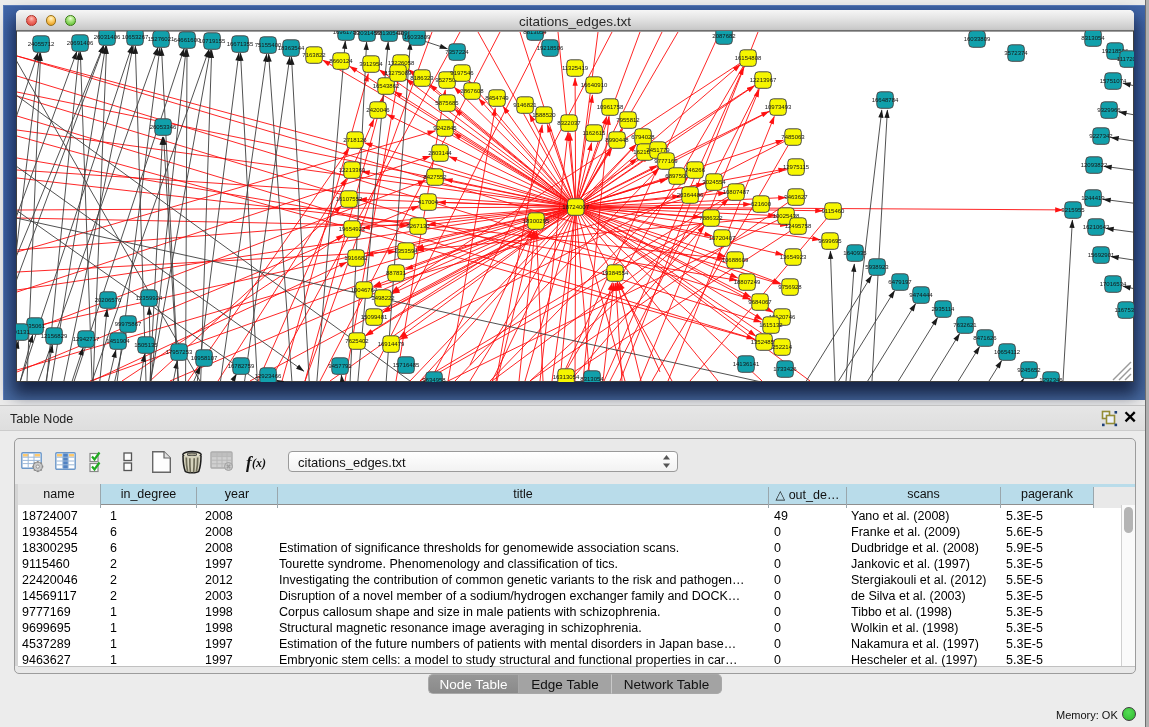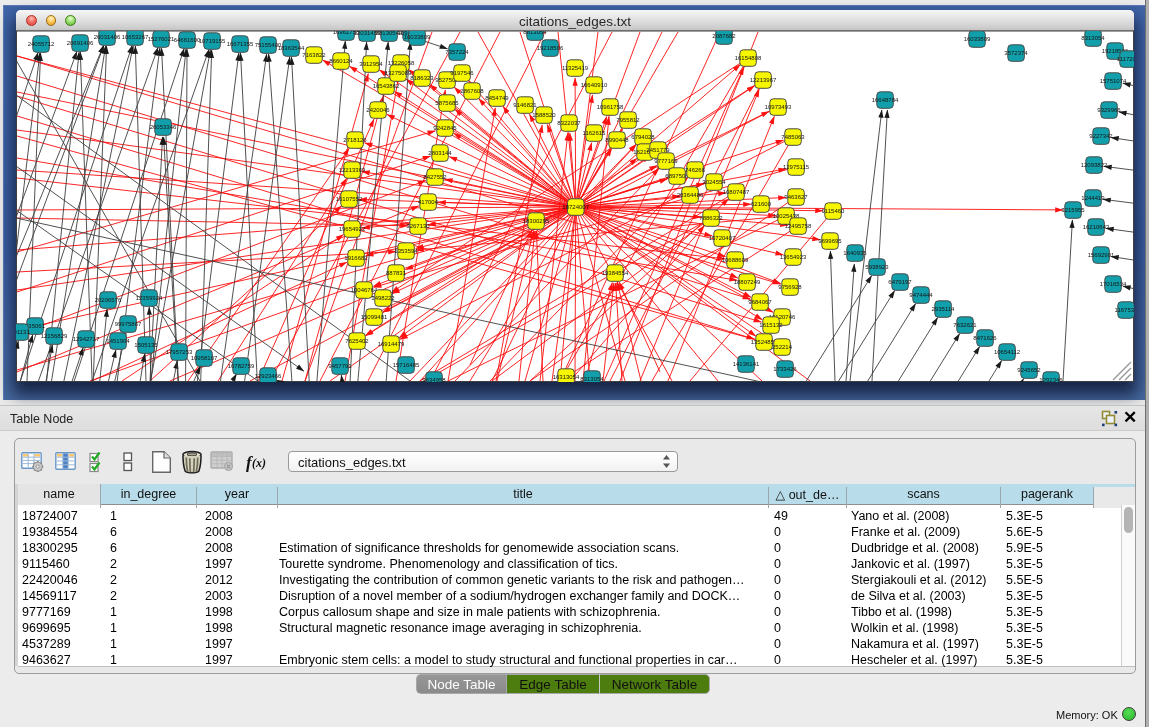--- a/index.html
+++ b/index.html
@@ -42,24 +42,24 @@
 #thead { position:absolute; left:18px; top:484px; width:1117px; height:21px;
   background:#b9dcea; border-bottom:1px solid #8e8e8e; font-size:12.5px; color:#111; }
 #thead .h { position:absolute; top:2.5px; text-align:center; border-right:1px solid #9aa7ad; height:21px; }
 #gutter { position:absolute; left:15px; top:484px; width:3px; height:182px; background:#d4d4d4; }
 .tr { position:absolute; left:18px; width:1103px; height:16.1px; font-size:12.5px; color:#000; }
 .tr span { position:absolute; top:0.5px; white-space:nowrap; }
 #vscroll { position:absolute; left:1121px; top:505px; width:14px; height:161px;
   background:#fafafa; border-left:1px solid #d0d0d0; }
 #vthumb { position:absolute; left:2px; top:2px; width:9px; height:26px;
   background:#b4b4b4; border-radius:5px; }
-#tabs { position:absolute; left:416px; top:674px; width:246px; height:20px;
+#tabs { position:absolute; left:428px; top:674px; width:246px; height:20px;
   font-size:13.5px; }
 .tab { position:absolute; top:0; height:20px; line-height:19px; text-align:center;
-  background:#4d7c0f; border:1px solid #a8a8a8; color:#111; }
+  background:#a3a3a3; border:1px solid #a8a8a8; color:#111; }
 #tab1 { left:0; width:90px; background:linear-gradient(180deg,#979797,#8a8a8a); color:#fff; border-radius:5px 0 0 5px; border-right:none; }
 #tab2 { left:90px; width:94px; border-right:1px solid #c9c9c9; }
 #tab3 { left:184px; width:110px; border-left:none; border-radius:0 5px 5px 0; }
 #mem { position:absolute; left:1056px; top:709px; font-size:11px; color:#111; }
 #memdot { position:absolute; left:1121.5px; top:707px; width:14px; height:14px;
   border-radius:50%; background:radial-gradient(circle at 45% 35%,#55dd55,#2db82d); border:1px solid #3c3c3c; }
 #rightstrip { position:absolute; left:1145px; top:0; width:4px; height:727px;
   background:#b0b0b0; border-left:1px solid #6e6e6e; }
 .nl { font-family:"Liberation Sans", sans-serif; font-size:6px; fill:#161616; text-anchor:middle; }
 </style></head>
@@ -778,20 +778,21 @@
     <span style="left:187px">1998</span>
     <span style="left:261px">Structural magnetic resonance image averaging in schizophrenia.</span>
     <span style="left:756px">0</span>
     <span style="left:833px">Wolkin et al. (1998)</span>
     <span style="left:988px">5.3E-5</span>
   </div>
 <div class="tr" style="top:636.8px">
     <span style="left:4px">4537289</span>
     <span style="left:92px">1</span>
     <span style="left:187px">1997</span>
+    <span style="left:261px">Estimation of the future numbers of patients with mental disorders in Japan base…</span>
     <span style="left:756px">0</span>
     <span style="left:833px">Nakamura et al. (1997)</span>
     <span style="left:988px">5.3E-5</span>
   </div>
 <div class="tr" style="top:652.9px">
     <span style="left:4px">9463627</span>
     <span style="left:92px">1</span>
     <span style="left:187px">1997</span>
     <span style="left:261px">Embryonic stem cells: a model to study structural and functional properties in car…</span>
     <span style="left:756px">0</span>

